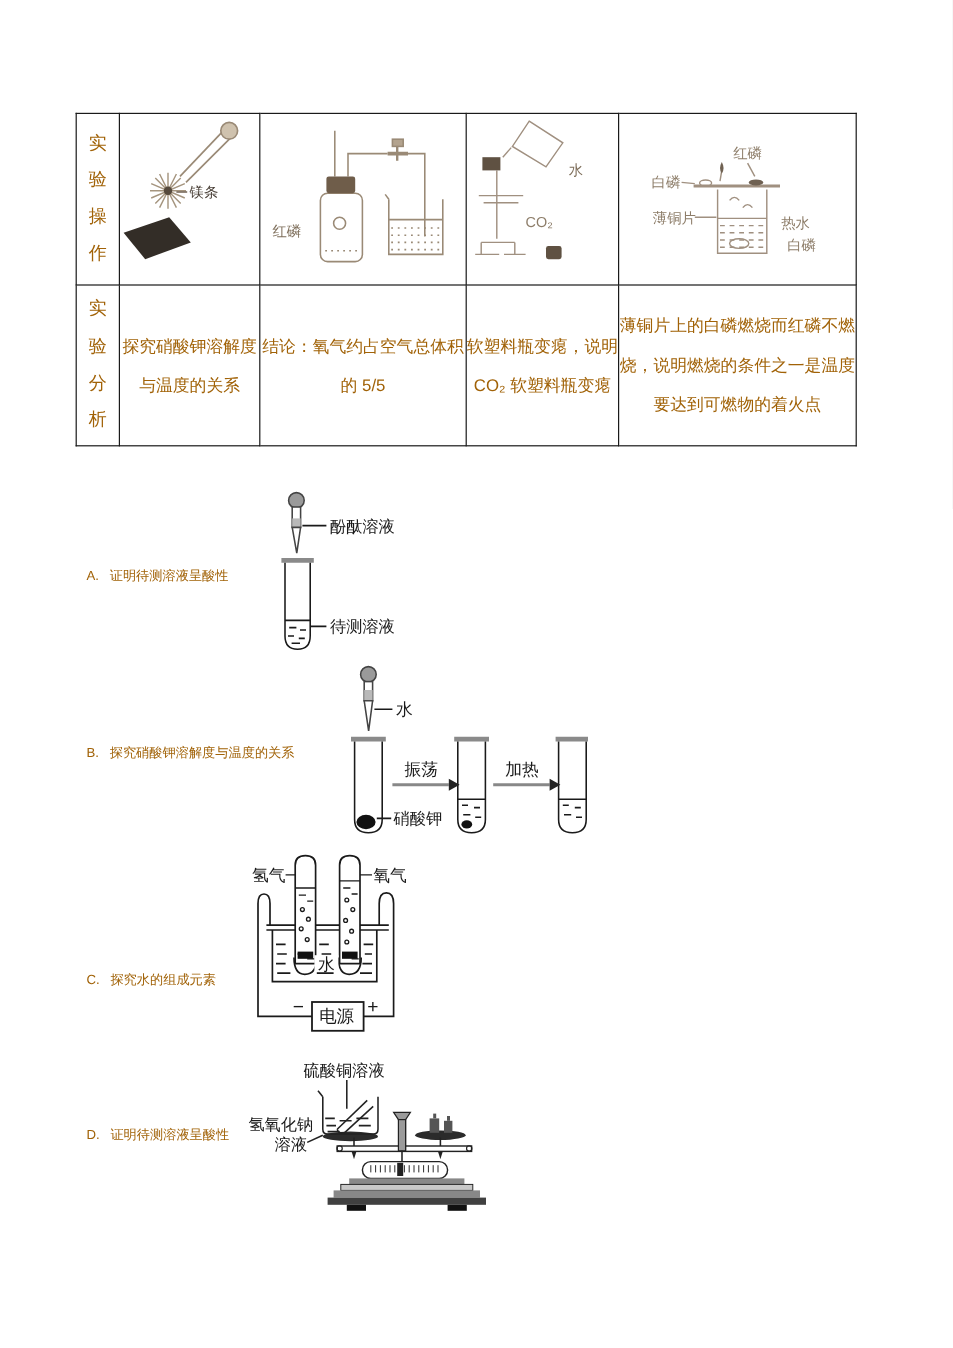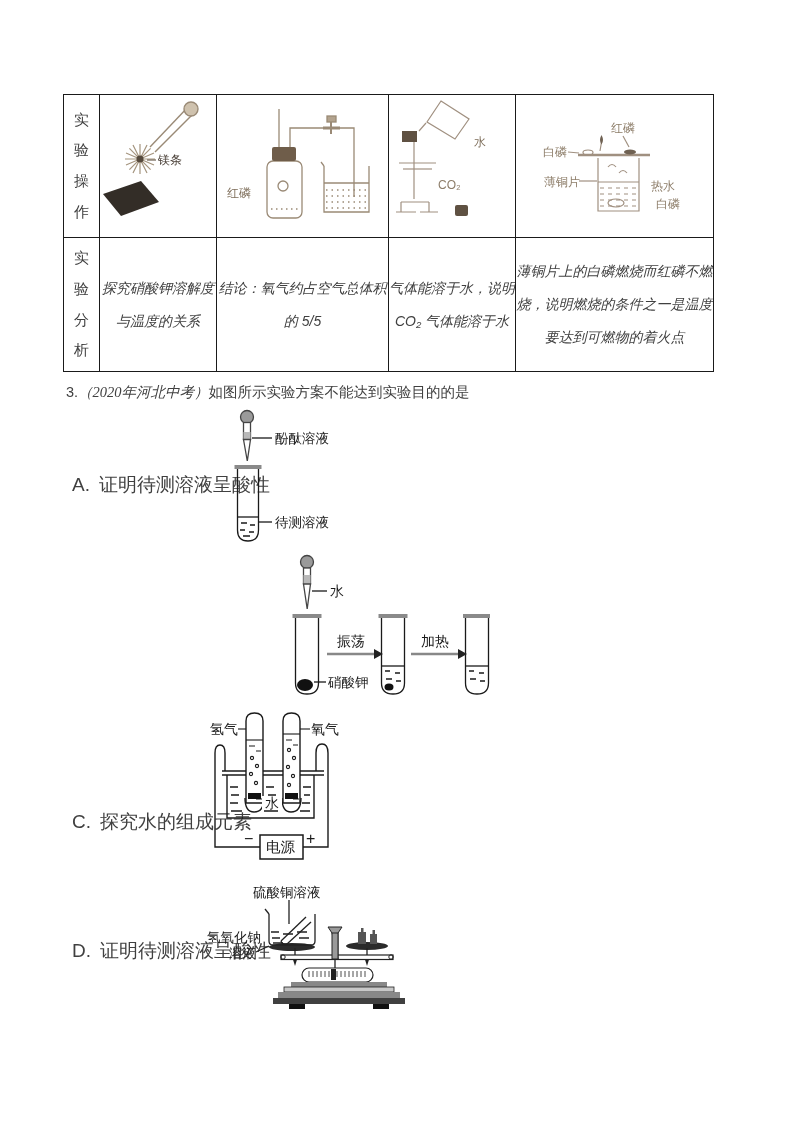--- a/index.html
+++ b/index.html
@@ -1,29 +1,29 @@
 <!DOCTYPE html>
 <html><head>
 <meta charset="utf-8">
 <style>
   html,body{margin:0;padding:0;background:#e8e8e8;}
   .page{position:relative;width:794px;height:1123px;background:#ffffff;margin:0 auto;
-        font-family:"Liberation Sans",sans-serif;color:#404040;overflow:hidden;}
+        font-family:"Liberation Sans",sans-serif;color:#a16207;overflow:hidden;}
   .abs{position:absolute;}
   table.exp{border-collapse:collapse;table-layout:fixed;}
   table.exp td{border:1.2px solid #1a1a1a;padding:0;vertical-align:middle;overflow:hidden;}
   td.vhead{text-align:center;font-size:15px;}
   td.vhead .vtxt{width:1em;margin:0 auto;line-height:2.05;word-break:break-all;}
   td.opcell{position:relative;}
-  td.ancell{font-size:14px;text-align:center;line-height:2.35;padding:4px 8px;font-style:italic;}
+  td.ancell{font-size:14px;text-align:center;line-height:2.35;padding:4px 8px;}
   svg{display:block;}
   svg text{font-family:"Liberation Sans",sans-serif;}
   .qline{font-size:14.5px;white-space:nowrap;}
   .qsrc{font-family:"Liberation Serif",serif;font-style:italic;}
-  .optlabel{font-size:19px;white-space:nowrap;}
+  .optlabel{font-size:11px;white-space:nowrap;}
   .optlabel .letter{display:inline-block;margin-right:9px;}
 </style>
 </head>
 <body>
 
 <div class="page">
 
   <table class="exp abs" style="left:63px;top:94px;width:650px;">
     <colgroup>
         <col style="width:36px">
@@ -125,29 +125,26 @@
         </svg>
       </td>
     </tr>
 
     <tr style="height:134px">
       <td class="vhead">
         <div class="vtxt">实验分析</div>
       </td>
       <td class="ancell">探究硝酸钾溶解度与温度的关系</td>
       <td class="ancell">结论：氧气约占空气总体积的 5/5</td>
-      <td class="ancell">气体能溶于水，说明 CO₂ 气体能溶于水</td>
+      <td class="ancell">软塑料瓶变瘪，说明 CO₂ 软塑料瓶变瘪</td>
       <td class="ancell">薄铜片上的白磷燃烧而红磷不燃烧，说明燃烧的条件之一是温度要达到可燃物的着火点</td>
     </tr>
   </tbody>
     </table>
 
-  <div class="abs qline" style="left:66px;top:383px;">
-    <span>3.</span><span class="qsrc">（2020年河北中考）</span><span>如图所示实验方案不能达到实验目的的是</span>
-  </div>
 
   <div class="abs optlabel" style="left:72px;top:472px;">
     <span class="letter">A.</span><span>证明待测溶液呈酸性</span>
   </div>
   <svg class="abs" style="left:228px;top:408px;" width="115" height="140" viewBox="0 0 115 140">
     <g stroke="#444" fill="none" stroke-width="1.3">
       <circle cx="19" cy="9" r="6.5" fill="#9a9a9a"></circle>
       <rect x="15.5" y="14.5" width="7" height="17" fill="#ffffff"></rect>
       <rect x="15.5" y="24" width="7" height="7.5" fill="#b9b9b9" stroke="none"></rect>
       <polygon points="15.5,31.5 22.5,31.5 19.3,53" fill="#ffffff"></polygon>
@@ -157,20 +154,23 @@
       <line x1="6.5" y1="59" x2="33.5" y2="59" stroke="#8a8a8a" stroke-width="4"></line>
       <path d="M9.5,61 V122 Q9.5,133 20,133 Q30.5,133 30.5,122 V61"></path>
       <line x1="9.5" y1="109" x2="30.5" y2="109"></line>
       <path d="M13,115 H19 M22,117 H27 M12,122 H17 M21,124 H26 M15,128 H22"></path>
       <line x1="30.5" y1="114" x2="44" y2="114"></line>
     </g>
     <text x="47" y="35" font-size="13.5" fill="#1a1a1a">酚酞溶液</text>
     <text x="47" y="119" font-size="13.5" fill="#1a1a1a">待测溶液</text>
   </svg>
 
+  <div class="abs optlabel" style="left:72px;top:620px;">
+    <span class="letter">B.</span><span>探究硝酸钾溶解度与温度的关系</span>
+  </div>
   <svg class="abs" style="left:290px;top:553px;" width="205" height="148" viewBox="0 0 205 148">
     <g stroke="#444" fill="none" stroke-width="1.3">
       <circle cx="17" cy="9" r="6.5" fill="#9a9a9a"></circle>
       <rect x="13.5" y="15" width="7" height="16" fill="#ffffff"></rect>
       <rect x="13.5" y="22" width="7" height="9" fill="#b9b9b9" stroke="none"></rect>
       <polygon points="13.5,31 20.5,31 17.2,56" fill="#ffffff"></polygon>
     </g>
     <g stroke="#1a1a1a" fill="none" stroke-width="1.3">
       <line x1="22" y1="38" x2="37" y2="38"></line>
       <line x1="2.5" y1="63" x2="31.5" y2="63" stroke="#8a8a8a" stroke-width="4"></line>

